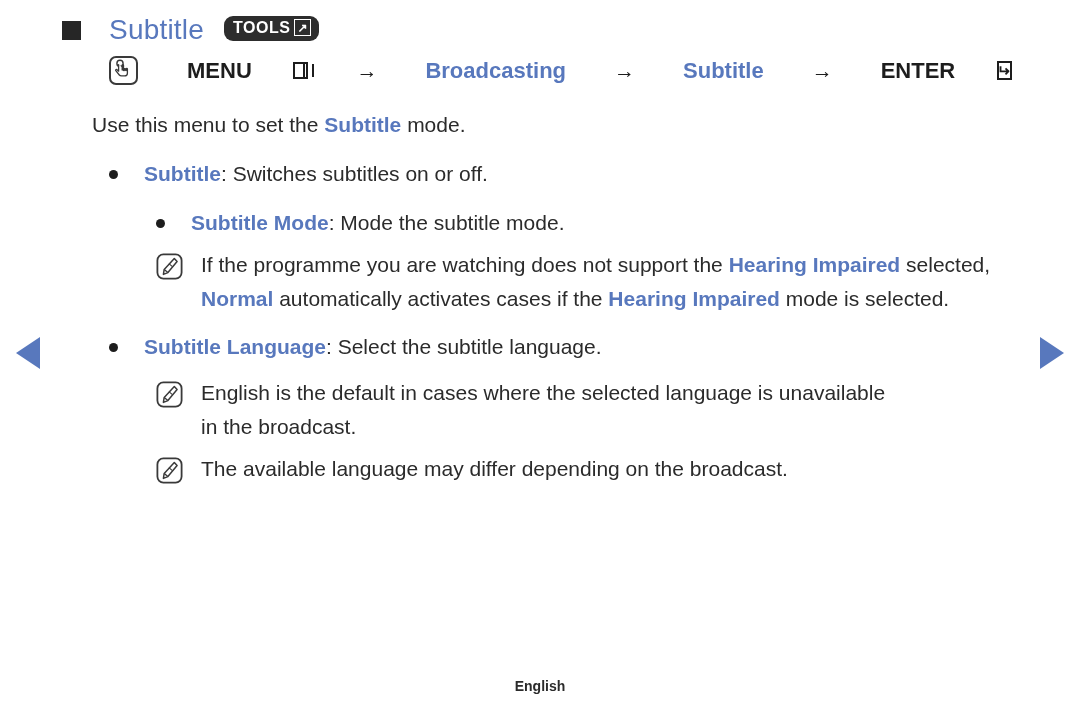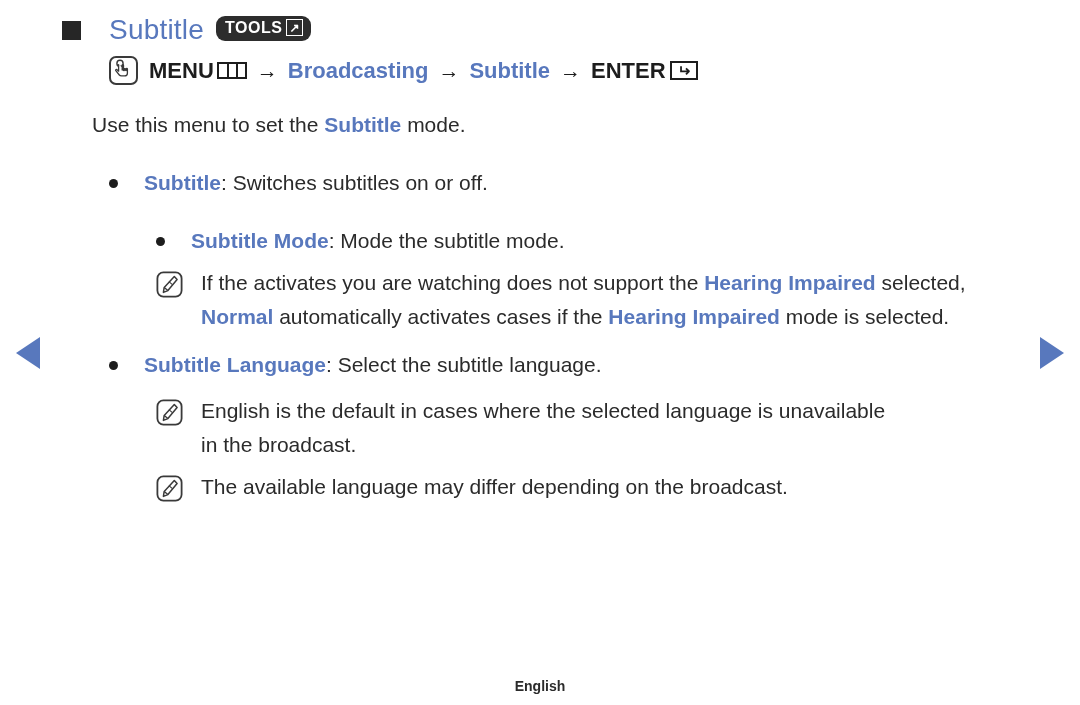--- a/index.html
+++ b/index.html
@@ -69,21 +69,21 @@
     white-space: nowrap;
   }
   .tools-badge {
     display: inline-flex;
     align-items: center;
     gap: 4px;
     background: #2d2d2d;
     color: #ffffff;
     border-radius: 9px;
     padding: 3px 8px 4px 9px;
-    margin-left: 12px;
+    margin-left: 20px;
     font-size: 16px;
     font-weight: 700;
     letter-spacing: 0.5px;
     position: relative;
     top: -2px;
   }
   .tools-badge .glyph-box {
     display: inline-block;
     width: 15px;
     height: 15px;
@@ -105,20 +105,21 @@
 
   
   .menu-path {
     display: flex;
     align-items: center;
     margin-left: 47px;
     font-size: 22px;
     font-weight: 700;
     color: #1d1d1d;
     white-space: nowrap;
+    gap: 38px;
   }
   .icon-rsq {
     flex: 0 0 auto;
     width: 25px;
     height: 25px;
     border: 2px solid #3a3a3a;
     border-radius: 7px;
     margin-right: 11px;
     position: relative;
   }
@@ -180,21 +181,21 @@
     color: #2b2b2b;
     font-weight: 400;
   }
   .lead {
     margin-left: 30px;
     margin-top: 23px;
   }
   .bullet-row {
     display: flex;
     align-items: flex-start;
-    margin-top: 24px;
+    margin-top: 15px;
   }
   .bullet-row.indent-1 { margin-left: 47px; }
   .bullet-row.indent-2 { margin-left: 94px; }
   .dot {
     flex: 0 0 auto;
     width: 9px;
     height: 9px;
     border-radius: 50%;
     background: #1d1d1d;
     margin-top: 13px;
@@ -290,21 +291,21 @@
     <div class="note-row">
       <span class="note-icon">
         <svg width="27" height="27" viewBox="0 0 27 27" aria-hidden="true">
           <rect x="1.4" y="1.4" width="24.2" height="24.2" rx="6" ry="6" fill="none" stroke="#3a3a3a" stroke-width="1.8"></rect>
           <path d="M18.3 5.6 L8.2 16.4 L7.4 21.4 L11.9 19.6 L21.1 8.6 Z" fill="none" stroke="#3a3a3a" stroke-width="1.5" stroke-linejoin="round"></path>
           <path d="M8.2 16.4 L11.9 19.6" stroke="#3a3a3a" stroke-width="1.3"></path>
           <path d="M12.9 10.6 L16.4 13.6" stroke="#3a3a3a" stroke-width="1.1"></path>
         </svg>
       </span>
       <div class="para note-body">
-        <span>If the activates you are watching does not support the </span><span class="blue">Hearing Impaired</span><span> selected, </span><span class="blue">Normal</span><span> automatically activates cases if the </span><span class="blue">Hearing Impaired</span><span> mode is selected.</span>
+        <span>If the programme you are watching does not support the </span><span class="blue">Hearing Impaired</span><span> selected, </span><span class="blue">Normal</span><span> automatically activates cases if the </span><span class="blue">Hearing Impaired</span><span> mode is selected.</span>
       </div>
     </div>
 
     <div class="bullet-row indent-1" style="margin-top:14px;">
       <span class="dot"></span>
       <div class="para">
         <span class="blue">Subtitle Language</span><span>: Select the subtitle language.</span>
       </div>
     </div>
 

